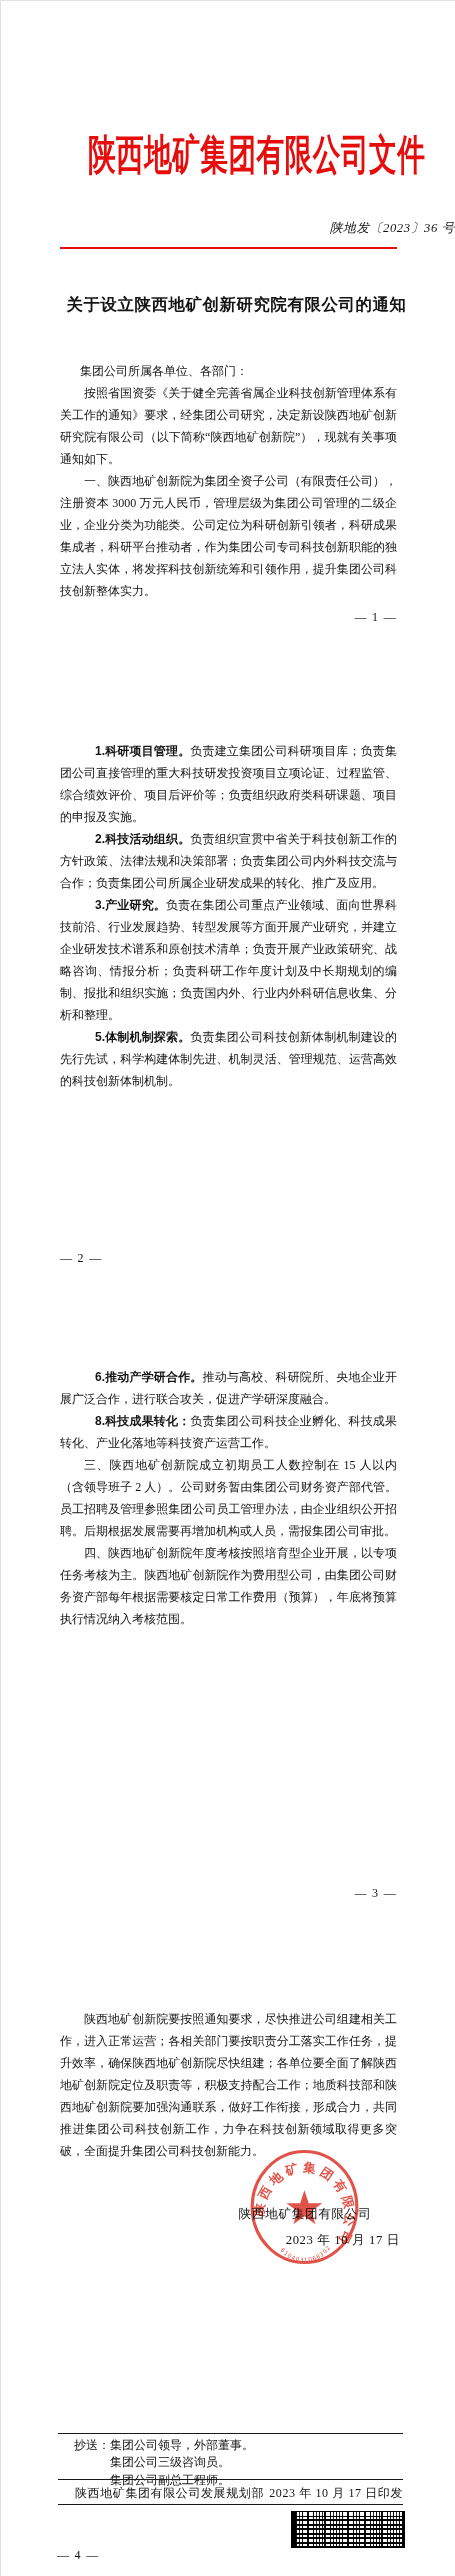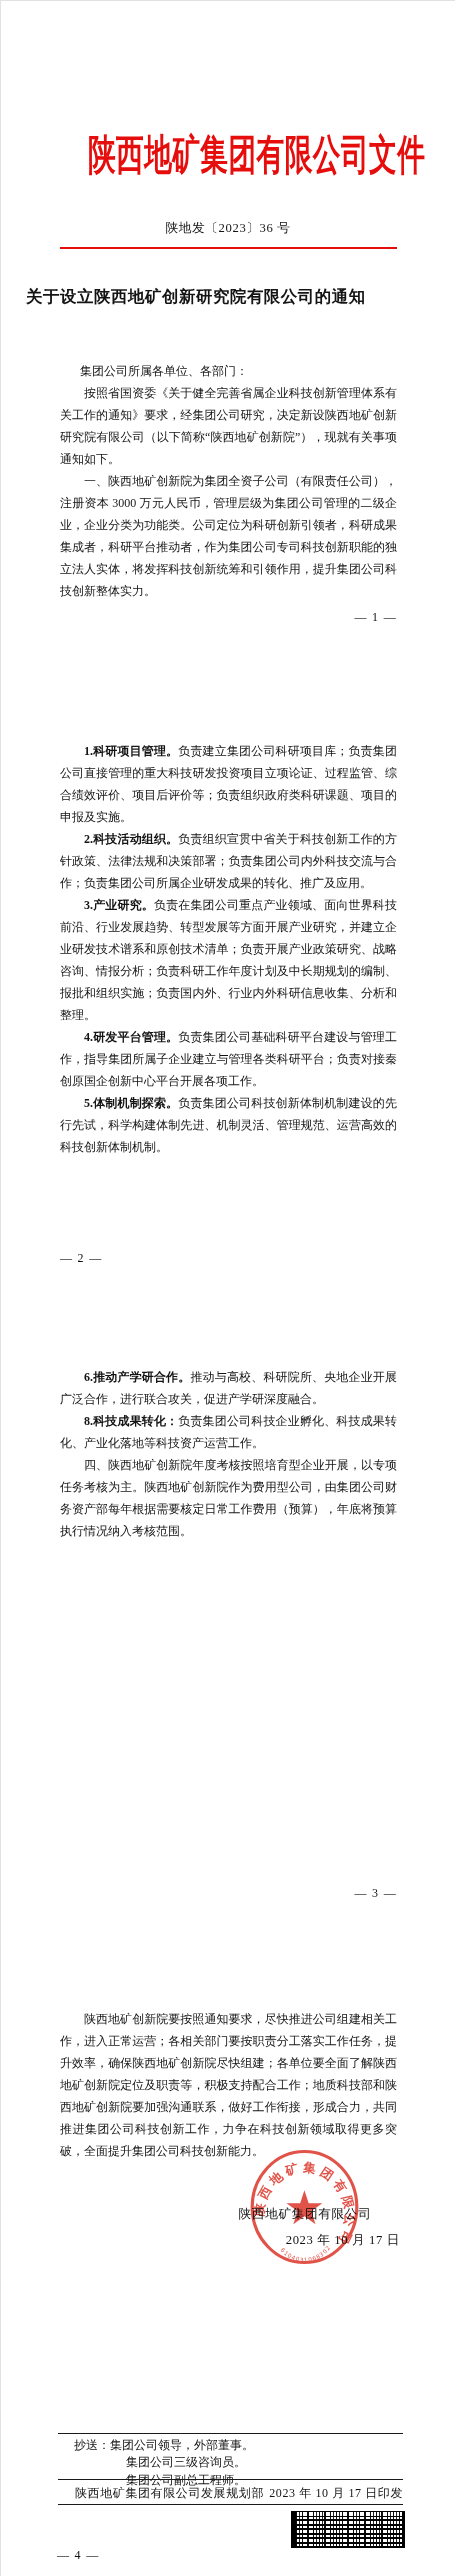--- a/index.html
+++ b/index.html
@@ -13,40 +13,40 @@
     position:absolute;top:130px;left:0;width:100%;
     text-align:center;white-space:nowrap;
   }
   .org-title-inner{
     display:inline-block;color:#e60d0d;font-weight:bold;
     font-size:42px;line-height:49px;letter-spacing:0.6px;
     transform:scaleX(0.66);transform-origin:center center;
     font-family:"Liberation Serif",serif;
   }
   .doc-number{
-    position:absolute;top:219px;left:0;width:100%;text-align:center;
-    font-size:12.7px;letter-spacing:0.6px;
+    position:absolute;top:219px;left:0;width:100%;text-align:right;
+    font-size:12.7px;letter-spacing:0.6px;font-style:italic;
   }
   .red-rule{
     position:absolute;top:246px;left:59px;width:337px;height:1.9px;
     background:#e60d0d;
   }
   .doc-title{
-    position:absolute;top:285px;left:25px;width:405px;margin:0;
-    font-size:16.4px;font-weight:bold;letter-spacing:0.6px;
+    position:absolute;top:285px;left:25px;width:405px;margin:8px;
+    text-align:center;font-size:16.4px;font-weight:bold;letter-spacing:0.6px;
     font-family:"Liberation Serif",serif;
   }
   
   .body-block{
     position:absolute;left:59px;width:337px;
     font-size:12px;line-height:22px;text-align:justify;
   }
   .body-block p{margin:0;text-indent:2em;}
   .body-block p.no-indent{text-indent:0;margin-left:20px;}
-  .lead{font-weight:bold;font-family:Liberation Serif, serif;}
+  .lead{font-weight:bold;font-family:Liberation Sans, sans-serif;margin-left:11px;}
   .block-p1{top:359px;}
   .block-p2{top:739px;}
   .block-p3{top:1365px;}
   .block-p4{top:2007px;}
   .marker{
     position:absolute;left:59px;width:337px;font-size:12px;
     letter-spacing:1.3px;color:#111;
   }
   .marker-right{text-align:right;}
   .marker-left{text-align:left;}
@@ -75,21 +75,21 @@
   
   .rule{position:absolute;left:57px;width:345px;height:1.3px;background:#1a1a1a;}
   .rule-1{top:2432px;}
   .rule-2{top:2478px;}
   .rule-3{top:2503px;}
   .cc-block{
     position:absolute;top:2436px;left:73px;width:316px;
     font-size:12px;line-height:17.4px;
   }
   .cc-row{white-space:nowrap;}
-  .cc-indent{margin-left:52px;}
+  .cc-indent{margin-left:36px;}
   .issuer-row{
     position:absolute;top:2484px;left:60px;width:342px;
     display:flex;justify-content:space-between;
     font-size:12px;letter-spacing:0.6px;
   }
   .issuer-row .issuer{padding-left:14px;text-align:center;}
   .barcode{
     position:absolute;top:2510px;left:290px;width:106px;height:37px;
     border-left:5px solid #000;border-right:3.2px solid #000;
     background-color:#fff;
@@ -115,28 +115,28 @@
     <p class="no-indent">集团公司所属各单位、各部门：</p>
     <p><span>按照省国资委《关于健全完善省属企业科技创新管理体系有关工作的通知》要求，经集团公司研究，决定新设陕西地矿创新研究院有限公司（以下简称“陕西地矿创新院”），现就有关事项通知如下。</span></p>
     <p><span>一、陕西地矿创新院为集团全资子公司（有限责任公司），注册资本 3000 万元人民币，管理层级为集团公司管理的二级企业，企业分类为功能类。公司定位为科研创新引领者，科研成果集成者，科研平台推动者，作为集团公司专司科技创新职能的独立法人实体，将发挥科技创新统筹和引领作用，提升集团公司科技创新整体实力。</span></p>
   </div>
   <div class="marker marker-right m1">— 1 —</div>
 
   <div class="body-block block-p2">
     <p><b class="lead">1.科研项目管理。</b><span>负责建立集团公司科研项目库；负责集团公司直接管理的重大科技研发投资项目立项论证、过程监管、综合绩效评价、项目后评价等；负责组织政府类科研课题、项目的申报及实施。</span></p>
     <p><b class="lead">2.科技活动组织。</b><span>负责组织宣贯中省关于科技创新工作的方针政策、法律法规和决策部署；负责集团公司内外科技交流与合作；负责集团公司所属企业研发成果的转化、推广及应用。</span></p>
     <p><b class="lead">3.产业研究。</b><span>负责在集团公司重点产业领域、面向世界科技前沿、行业发展趋势、转型发展等方面开展产业研究，并建立企业研发技术谱系和原创技术清单；负责开展产业政策研究、战略咨询、情报分析；负责科研工作年度计划及中长期规划的编制、报批和组织实施；负责国内外、行业内外科研信息收集、分析和整理。</span></p>
-    <p><b class="lead">4.研发平台管理。</b><span>负责集团公司基础科研平台建设与管理工作，指导集团所属子企业建立与管理各类科研平台；负责对接秦创原国企创新中心平台开展各项工作。</span></p>
     <p><b class="lead">5.体制机制探索。</b><span>负责集团公司科技创新体制机制建设的先行先试，科学构建体制先进、机制灵活、管理规范、运营高效的科技创新体制机制。</span></p>
   </div>
   <div class="marker marker-left m2">— 2 —</div>
 
   <div class="body-block block-p3">
     <p><b class="lead">6.推动产学研合作。</b><span>推动与高校、科研院所、央地企业开展广泛合作，进行联合攻关，促进产学研深度融合。</span></p>
     <p><b class="lead">8.科技成果转化：</b><span>负责集团公司科技企业孵化、科技成果转化、产业化落地等科技资产运营工作。</span></p>
+    <p><span>三、陕西地矿创新院成立初期员工人数控制在 15 人以内（含领导班子 2 人）。公司财务暂由集团公司财务资产部代管。员工招聘及管理参照集团公司员工管理办法，由企业组织公开招聘。后期根据发展需要再增加机构或人员，需报集团公司审批。</span></p>
     <p><span>四、陕西地矿创新院年度考核按照培育型企业开展，以专项任务考核为主。陕西地矿创新院作为费用型公司，由集团公司财务资产部每年根据需要核定日常工作费用（预算），年底将预算执行情况纳入考核范围。</span></p>
   </div>
   <div class="marker marker-right m3">— 3 —</div>
 
   <div class="body-block block-p4">
     <p><span>陕西地矿创新院要按照通知要求，尽快推进公司组建相关工作，进入正常运营；各相关部门要按职责分工落实工作任务，提升效率，确保陕西地矿创新院尽快组建；各单位要全面了解陕西地矿创新院定位及职责等，积极支持配合工作；地质科技部和陕西地矿创新院要加强沟通联系，做好工作衔接，形成合力，共同推进集团公司科技创新工作，力争在科技创新领域取得更多突破，全面提升集团公司科技创新能力。</span></p>
   </div>
 
   <div class="sig-company">陕西地矿集团有限公司</div>
   <div class="sig-date">2023 年 10 月 17 日</div>

